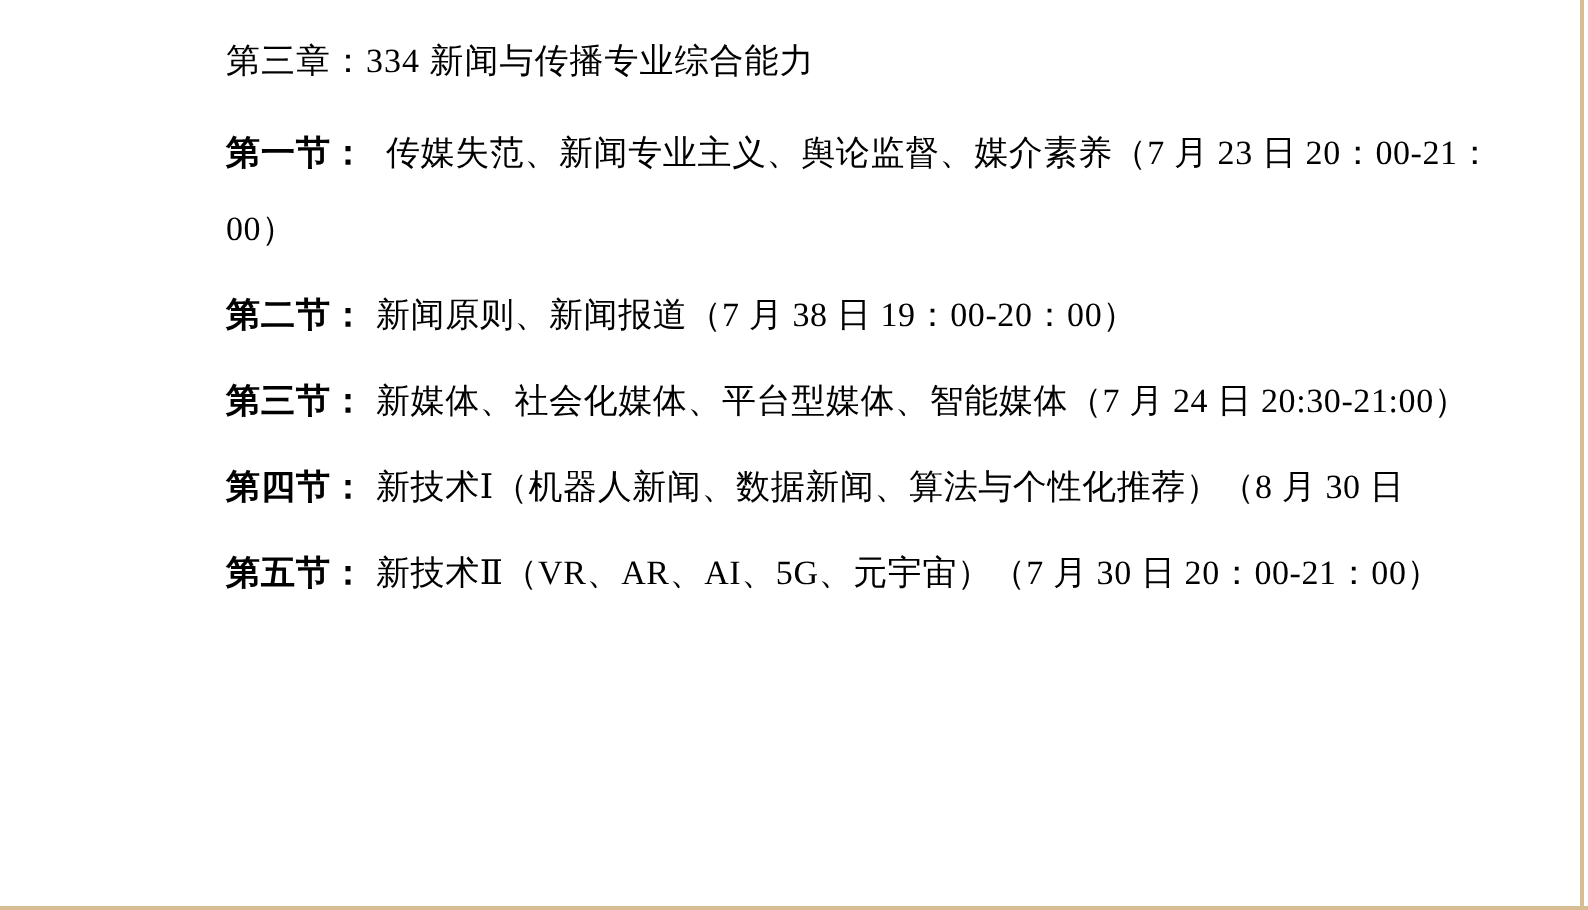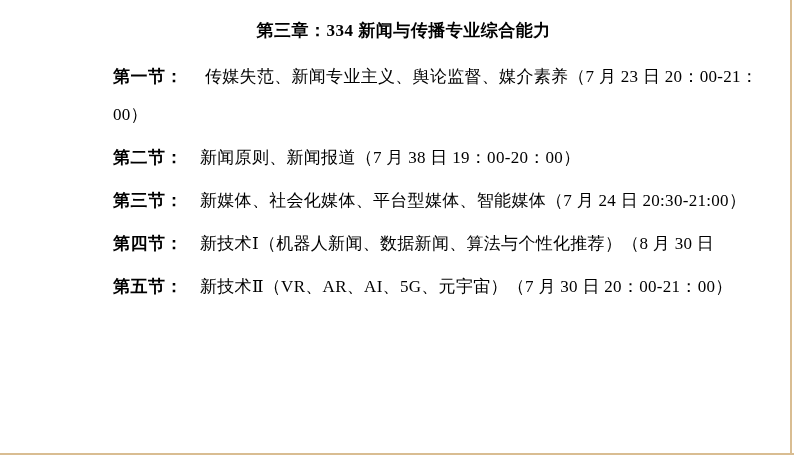--- a/index.html
+++ b/index.html
@@ -19,42 +19,42 @@
     position: absolute;
     top: 0;
     left: 0;
     width: 794px;
     height: 455px;
     box-sizing: border-box;
     padding: 12px 100px 0 113px;
   }
   .doc-title {
     font-size: 17px;
-    font-weight: bold;
+    font-weight: normal;
     line-height: 38px;
-    text-align: center;
+    text-align: left;
     margin: 0 0 8px 0;
     letter-spacing: 0.5px;
   }
   .para {
     margin: 0 0 5px 0;
     font-size: 17px;
   }
   .line {
     line-height: 38px;
     height: 38px;
     white-space: nowrap;
   }
   .sec-label {
     font-weight: bold;
-    margin-right: 17px;
+    margin-right: 5px;
     letter-spacing: 0.5px;
   }
   .sec-label.wide-gap {
-    margin-right: 22px;
+    margin-right: 10px;
   }
   .sec-text {
     letter-spacing: 0.3px;
     margin-top: 32px;
   }
   .page-border-right {
     position: absolute;
     top: 0;
     right: 2px;
     width: 2px;

